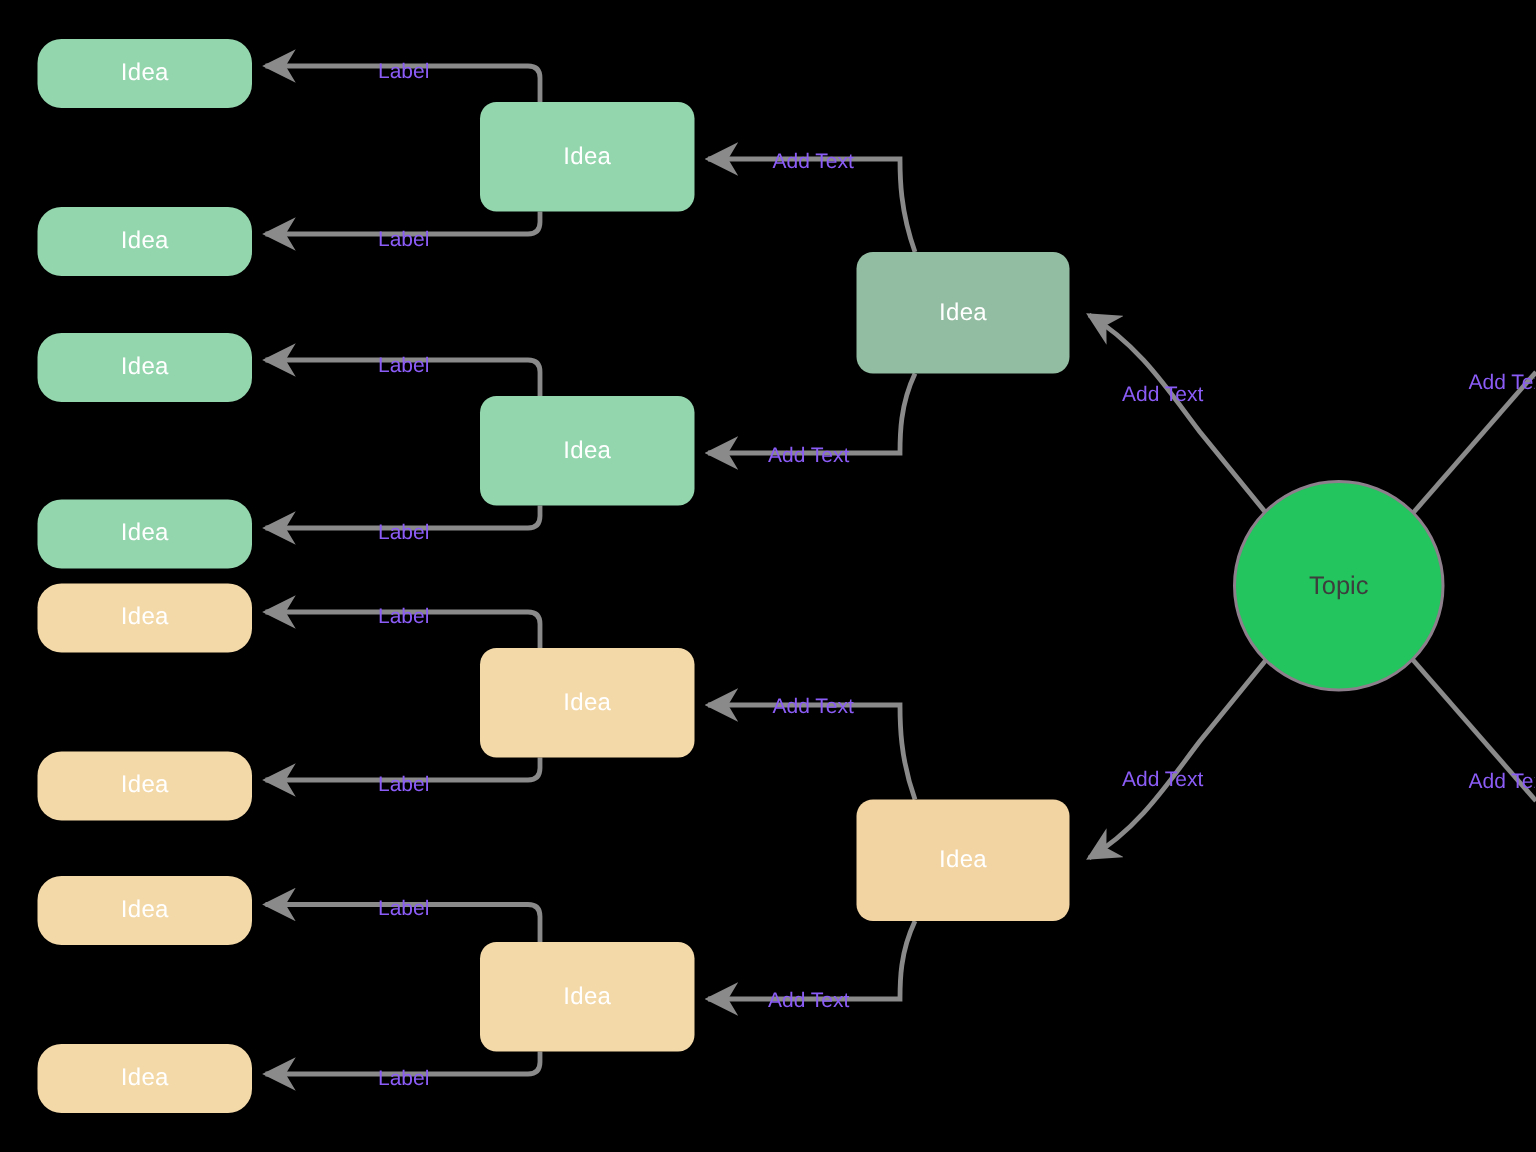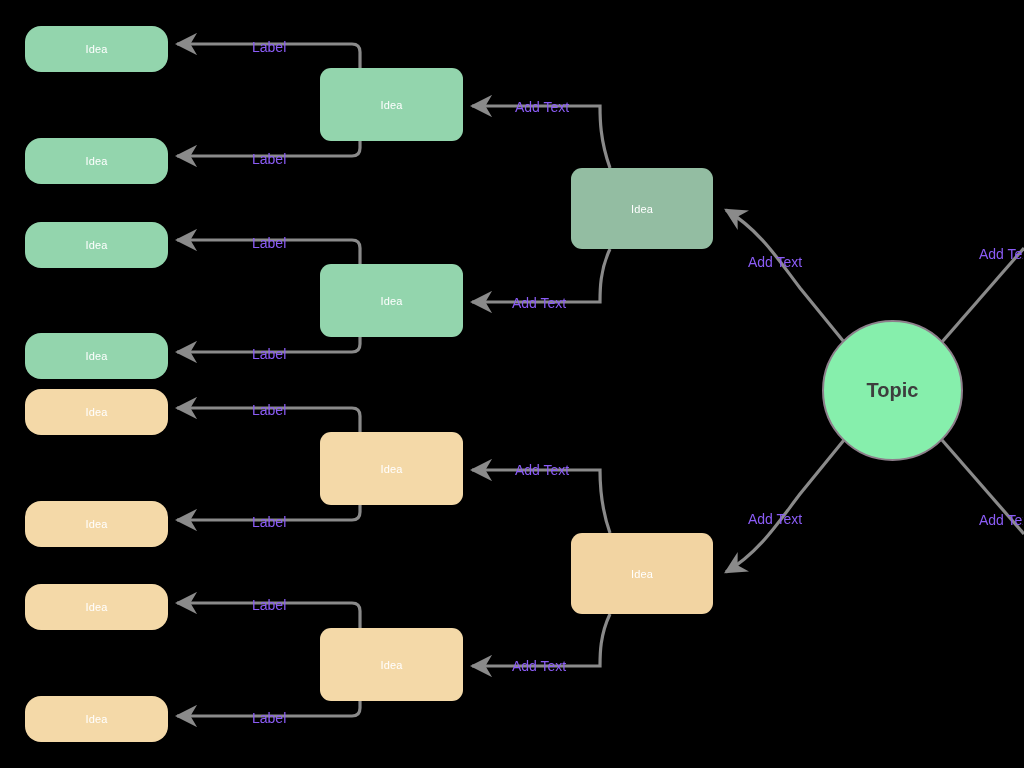--- a/index.html
+++ b/index.html
@@ -26,21 +26,21 @@
     width: 1024px;
     height: 768px;
   }
   .node {
     position: absolute;
     box-sizing: border-box;
     display: flex;
     align-items: center;
     justify-content: center;
     color: #ffffff;
-    font-size: 11px;
+    font-size: 16px;
     letter-spacing: 0.2px;
     user-select: none;
   }
   .leaf {
     height: 46px;
     width: 143px;
     border-radius: 16px;
   }
   .mid {
     height: 73px;
@@ -54,30 +54,29 @@
   }
   .green-light { background: #93d5ad; }
   .orange-light { background: #f4d9a8; }
   .green-dark { background: #93bda2; }
   .orange-dark { background: #f2d4a2; }
   .topic {
     position: absolute;
     width: 141px;
     height: 141px;
     border-radius: 50%;
-    background: #86efac;
+    background: #22c55e;
     border: 2px solid #8d7f8b;
     display: flex;
     align-items: center;
     justify-content: center;
     color: #3d3d3d;
-    font-size: 20px;
+    font-size: 17px;
     user-select: none;
     box-sizing: border-box;
-    font-weight: bold;
   }
   .edge-label {
     position: absolute;
     color: #8b5cf6;
     font-size: 14px;
     white-space: nowrap;
     user-select: none;
   }
   .edge-label.clip-right {
     overflow: hidden;

